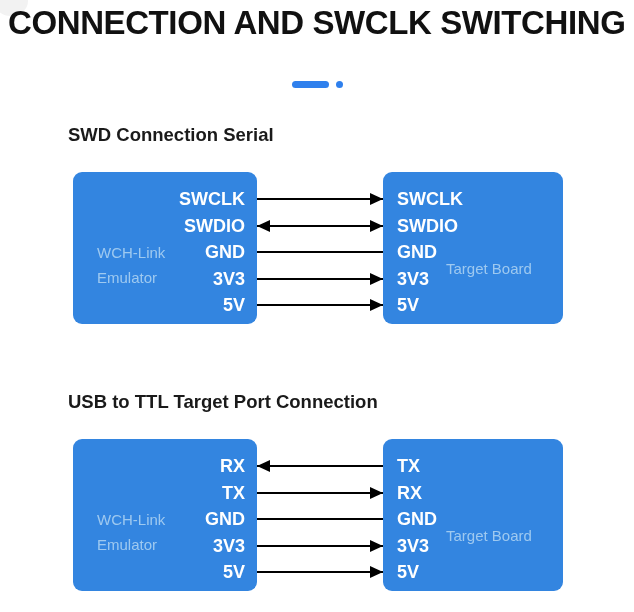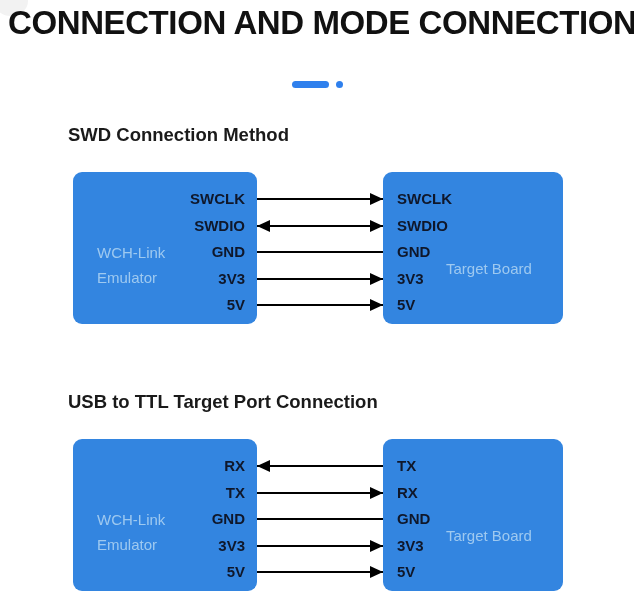--- a/index.html
+++ b/index.html
@@ -140,22 +140,22 @@
     right: 12px;
     align-items: flex-end;
   }
   .pin-list-right {
     left: 14px;
     align-items: flex-start;
   }
   .pin-label {
     height: 26.5px;
     line-height: 26.5px;
-    color: #0f172a;
-    font-size: 15px;
+    color: #ffffff;
+    font-size: 18px;
     font-weight: bold;
     white-space: nowrap;
   }
 
   .wires {
     position: absolute;
     left: 257px;
     top: 0;
     width: 126px;
     height: 152px;
@@ -193,29 +193,29 @@
     border-right: 13px solid #000000;
   }
 </style>
 </head>
 <body>
 
 <div class="page">
 
   <div class="corner-artifact"></div>
 
-  <div class="page-title">CONNECTION AND MODE CONNECTION</div>
+  <div class="page-title">CONNECTION AND SWCLK SWITCHING</div>
 
   <div class="pager">
     <div class="pager-pill"></div>
     <div class="pager-dot"></div>
   </div>
 
   <div class="section section-1">
-    <div class="section-title">SWD Connection Method</div>
+    <div class="section-title">SWD Connection Serial</div>
 
     <div class="diagram">
 
       <div class="board board-left">
         <div class="board-watermark watermark-left">WCH-Link Emulator</div>
         <div class="pin-list pin-list-left">
           <div class="pin-label">SWCLK</div>
           <div class="pin-label">SWDIO</div>
           <div class="pin-label">GND</div>
           <div class="pin-label">3V3</div>

